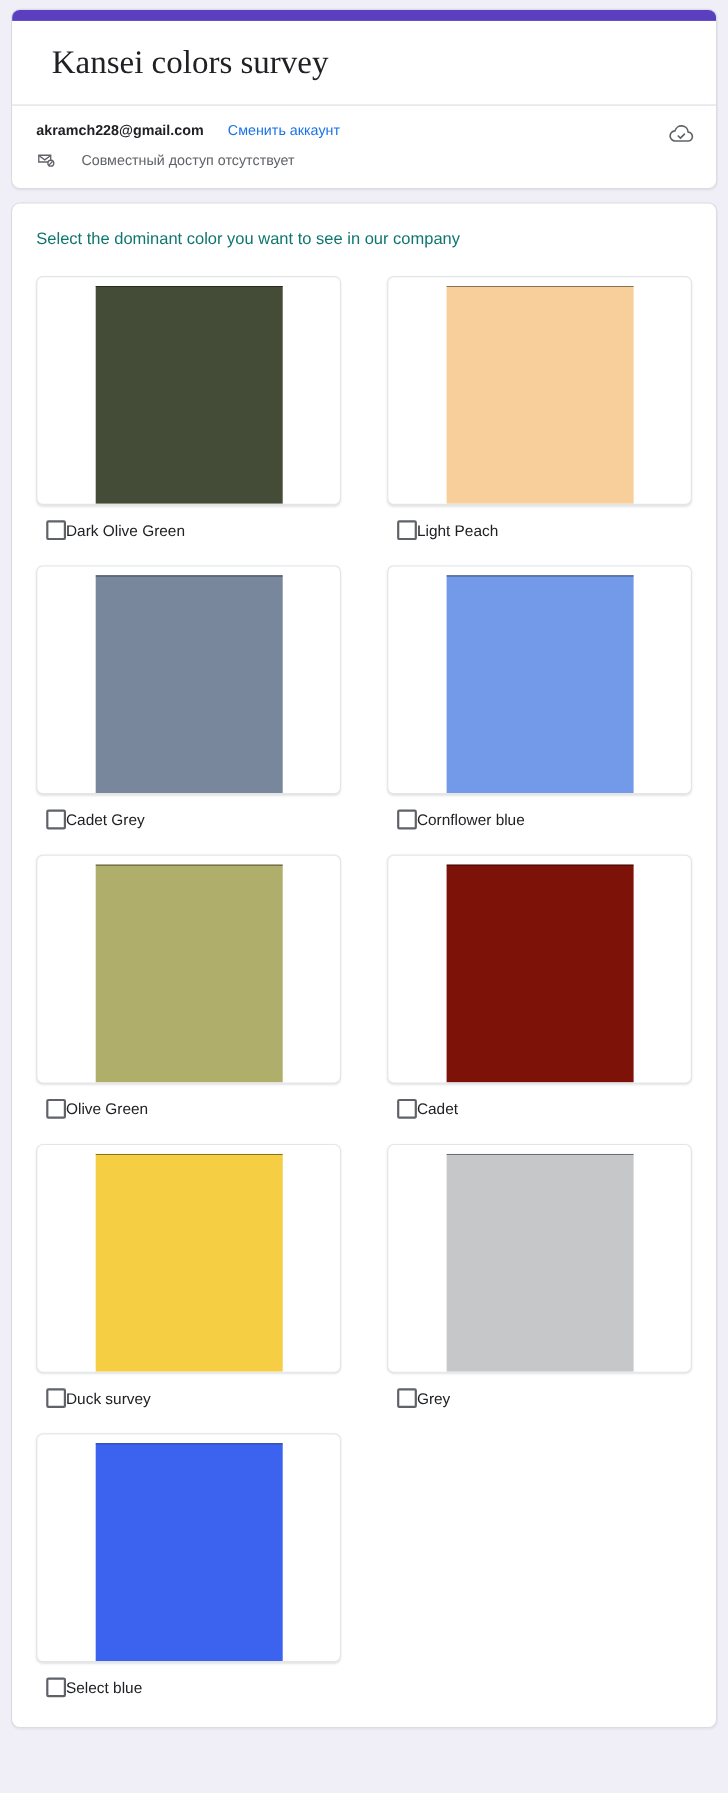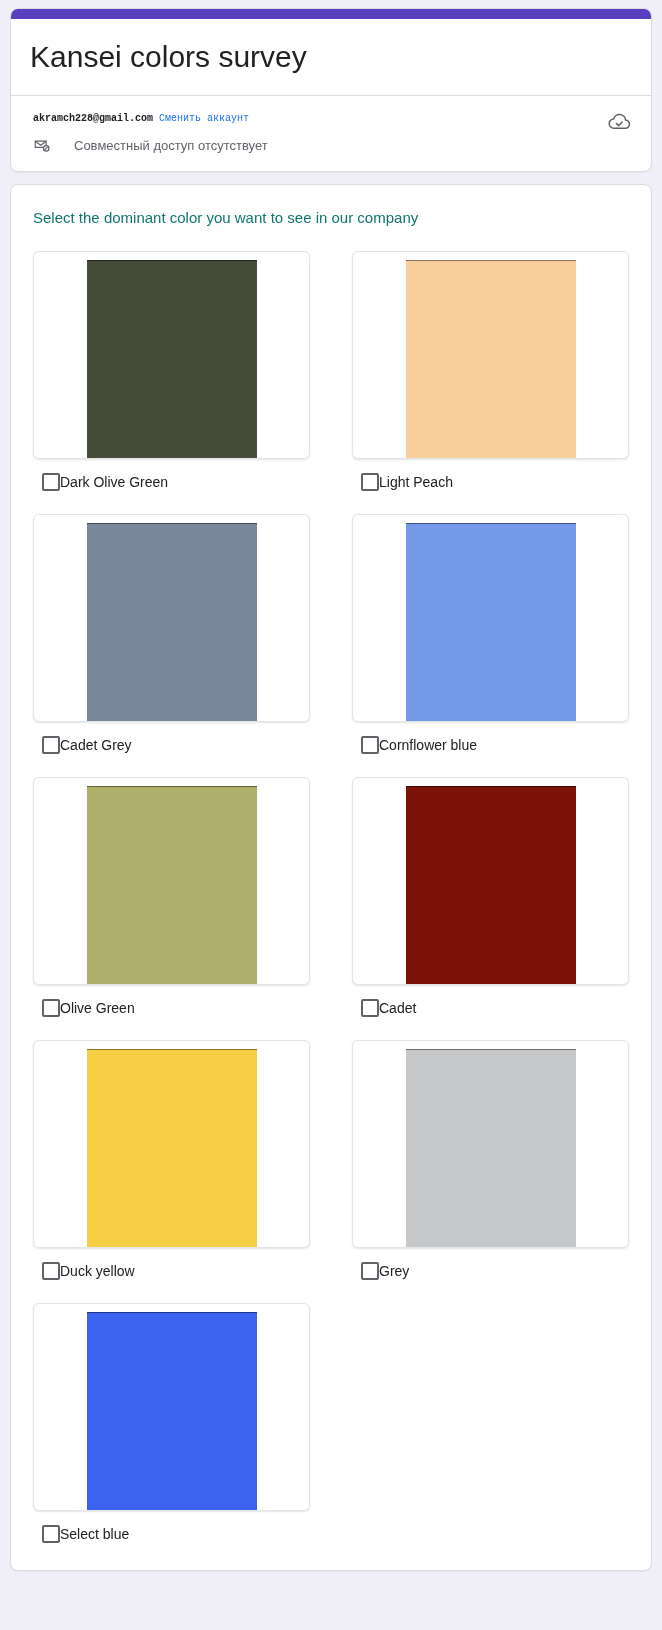--- a/index.html
+++ b/index.html
@@ -25,43 +25,43 @@
     border-radius: 8px;
     overflow: hidden;
     box-shadow: 0 1px 1px rgba(0,0,0,0.04);
   }
   .accent-bar {
     height: 10px;
     background: #5A3FC0;
     width: 100%;
   }
   .title-wrap {
-    padding: 20px 22px 20px 19px;
+    padding: 20px 22px 20px 36px;
     border-bottom: 1px solid #dadce0;
+    font-family: Liberation Serif, serif;
   }
   .form-title {
     font-size: 30px;
     line-height: 36px;
     font-weight: 400;
     color: #202124;
     letter-spacing: 0px;
   }
   .account-wrap {
     padding: 14px 22px 16px 22px;
     position: relative;
   }
   .account-line {
-    font-size: 10px;
+    font-size: 13px;
     line-height: 18px;
     color: #202124;
     font-weight: 700;
     display: flex;
     align-items: baseline;
-    gap: 6px;
-    font-family: Liberation Mono, monospace;
+    gap: 22px;
   }
   .account-email { font-weight: 700; color: #202124; }
   .switch-account {
     font-weight: 400;
     color: #1a73e8;
     cursor: pointer;
     text-decoration: none;
   }
   .share-line {
     margin-top: 9px;
@@ -250,21 +250,21 @@
           <span class="option-label">Cadet</span>
         </div>
       </div>
 
       <div class="option">
         <div class="image-frame">
           <span class="swatch" style="background: rgb(245, 206, 67);"></span>
         </div>
         <div class="option-row">
           <span class="checkbox"></span>
-          <span class="option-label">Duck yellow</span>
+          <span class="option-label">Duck survey</span>
         </div>
       </div>
 
       <div class="option">
         <div class="image-frame">
           <span class="swatch" style="background: rgb(198, 199, 201);"></span>
         </div>
         <div class="option-row">
           <span class="checkbox"></span>
           <span class="option-label">Grey</span>

